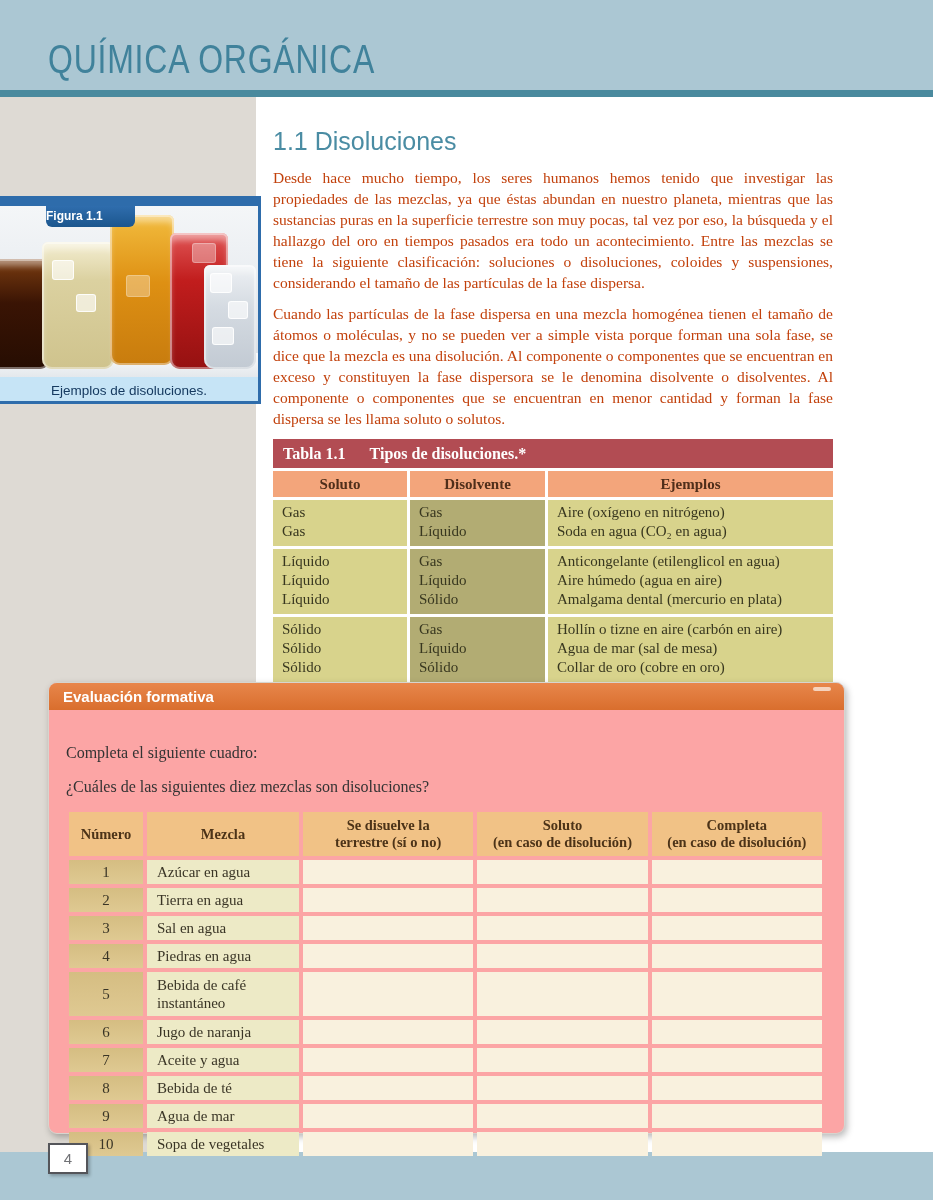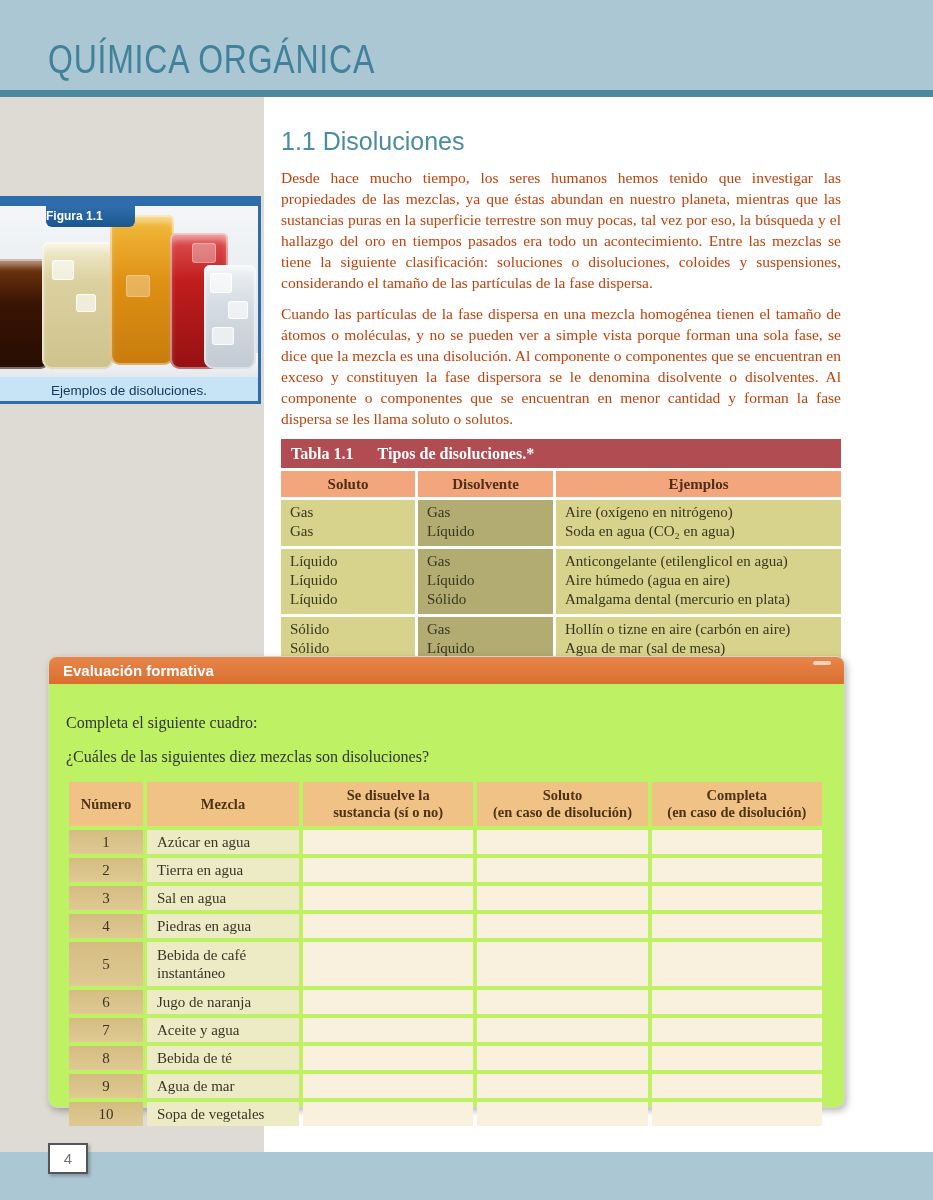--- a/index.html
+++ b/index.html
@@ -35,21 +35,21 @@
   .g-cola  { left:-18px; width:68px; height:110px; background:linear-gradient(#7a3c10,#3a1404 40%,#260d02); }
   .g-clear { left:42px;  width:72px; height:127px; background:linear-gradient(#f4eed2,#dbd1a0 30%,#cfc38d); }
   .g-amber { left:110px; width:64px; height:150px; bottom:12px; background:linear-gradient(#f2bc3e,#de9013 45%,#c87c0e); }
   .g-red   { left:170px; width:58px; height:136px; background:linear-gradient(#e05555,#c11d1d 35%,#951111); }
   .g-ice   { left:204px; width:52px; height:104px; background:linear-gradient(#eef1f4,#d5dbe2 40%,#c2cad3); }
   .ice { position:absolute; background:rgba(255,255,255,.62); border:1px solid rgba(255,255,255,.85); border-radius:3px; }
   .fig-caption { height:27px; background:#c6e4f6; border-bottom:3px solid #2e6cab;
                  font:13.5px/27px "Liberation Sans",sans-serif; color:#163a60; text-align:center; }
 
   
-  .content { position:absolute; left:264px; top:97px; width:665px; height:1055px;
+  .content { position:absolute; left:256px; top:97px; width:665px; height:1055px;
              background:#fff; padding:30px 88px 0 17px; }
   .sec-heading { font-family:"Liberation Sans",sans-serif; font-weight:500; font-size:25px;
                  color:#4a8ca3; margin-bottom:11px; }
   .para { font-size:15.5px; line-height:21px; color:#c2410c; text-align:justify; margin-bottom:10px; }
 
   
   .t1 { width:560px; }
   .t1-title { background:#b24c53; color:#fff; height:29px; line-height:29px;
               padding-left:10px; font-weight:bold; font-size:16px; }
   .t1-title .sp { margin-right:24px; }
@@ -57,29 +57,29 @@
              background:#fff; padding-top:3px; }
   .t1-h { background:#f3a57b; text-align:center; font-weight:bold; font-size:15px;
           color:#4f2e1a; line-height:26px; height:26px; }
   .t1-c { padding:3px 9px 5px; font-size:15px; line-height:19px; color:#38371f; }
   .colA { background:#d8d38c; }
   .colB { background:#b2ac73; }
   .t1-foot { background:#f9d1af; margin-top:3px; padding:4px 9px 6px;
              font-size:13px; line-height:16px; color:#3c2c1c; }
 
   
-  .eval { position:absolute; left:48px; top:656px; width:797px; height:452px;
-          background:#bef264; border:1px solid #d7d4ce; border-radius:9px;
+  .eval { position:absolute; left:48px; top:682px; width:797px; height:452px;
+          background:#fca5a5; border:1px solid #d7d4ce; border-radius:9px;
           box-shadow:2px 3px 7px rgba(0,0,0,.28); z-index:2; }
   .eval-h { height:27px; background:linear-gradient(#e8864b,#d96e2d);
             border-radius:8px 8px 0 0; color:#fff; position:relative;
             font:bold 15px/27px "Liberation Sans",sans-serif; padding-left:14px; }
   .gloss { position:absolute; right:13px; top:4px; width:18px; height:4px;
            border-radius:3px; background:rgba(255,255,255,.65); }
-  .eval-body { padding:4px 20px 0 17px;margin-top:20px; }
+  .eval-body { padding:28px 20px 0 17px; }
   .intro { font-size:16px; line-height:22px; color:#333; }
   .intro-1 { margin:4px 0 12px; }
   .intro-2 { margin:0 0 14px; }
   .eval-grid { display:grid; width:753px; margin-left:3px;
                grid-template-columns:74px 152px 1fr 1fr 1fr;
                grid-template-rows:44px 24px 24px 24px 24px 44px 24px 24px 24px 24px 24px;
                gap:4px; }
   .eh { background:#f1c286; color:#4c3318; font-weight:bold; font-size:14.5px; line-height:17px;
         display:flex; flex-direction:column; justify-content:center; align-items:center; text-align:center; }
   .num { background:linear-gradient(#d5bd82,#dfc992); display:flex; align-items:center;
@@ -204,21 +204,21 @@
 
       <div class="eval-grid">
         <div class="eh">
           <span>Número</span>
         </div>
         <div class="eh">
           <span>Mezcla</span>
         </div>
         <div class="eh">
           <span>Se disuelve la</span>
-          <span>sustancia (sí o no)</span>
+          <span>terrestre (sí o no)</span>
         </div>
         <div class="eh">
           <span>Soluto</span>
           <span>(en caso de disolución)</span>
         </div>
         <div class="eh">
           <span>Completa</span>
           <span>(en caso de disolución)</span>
         </div>
 

